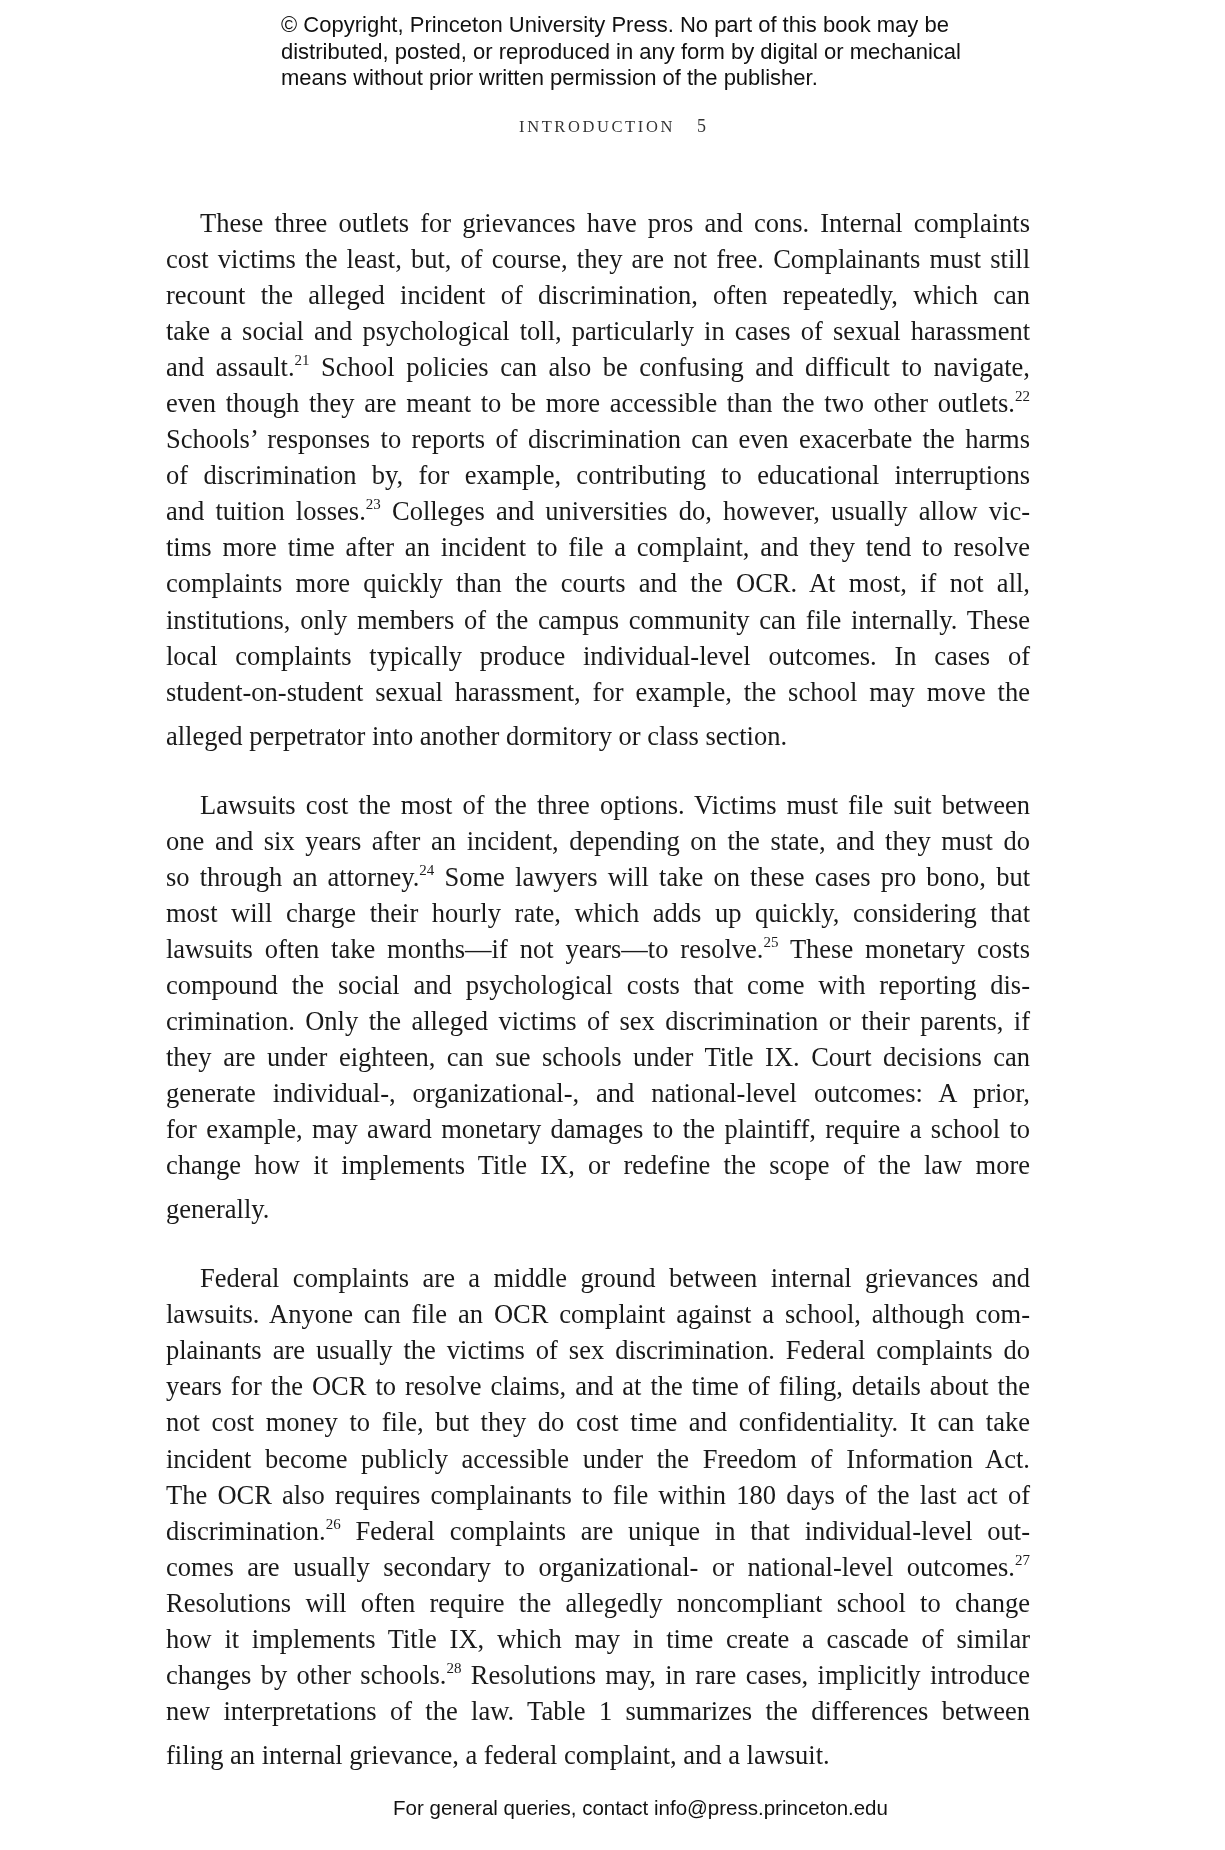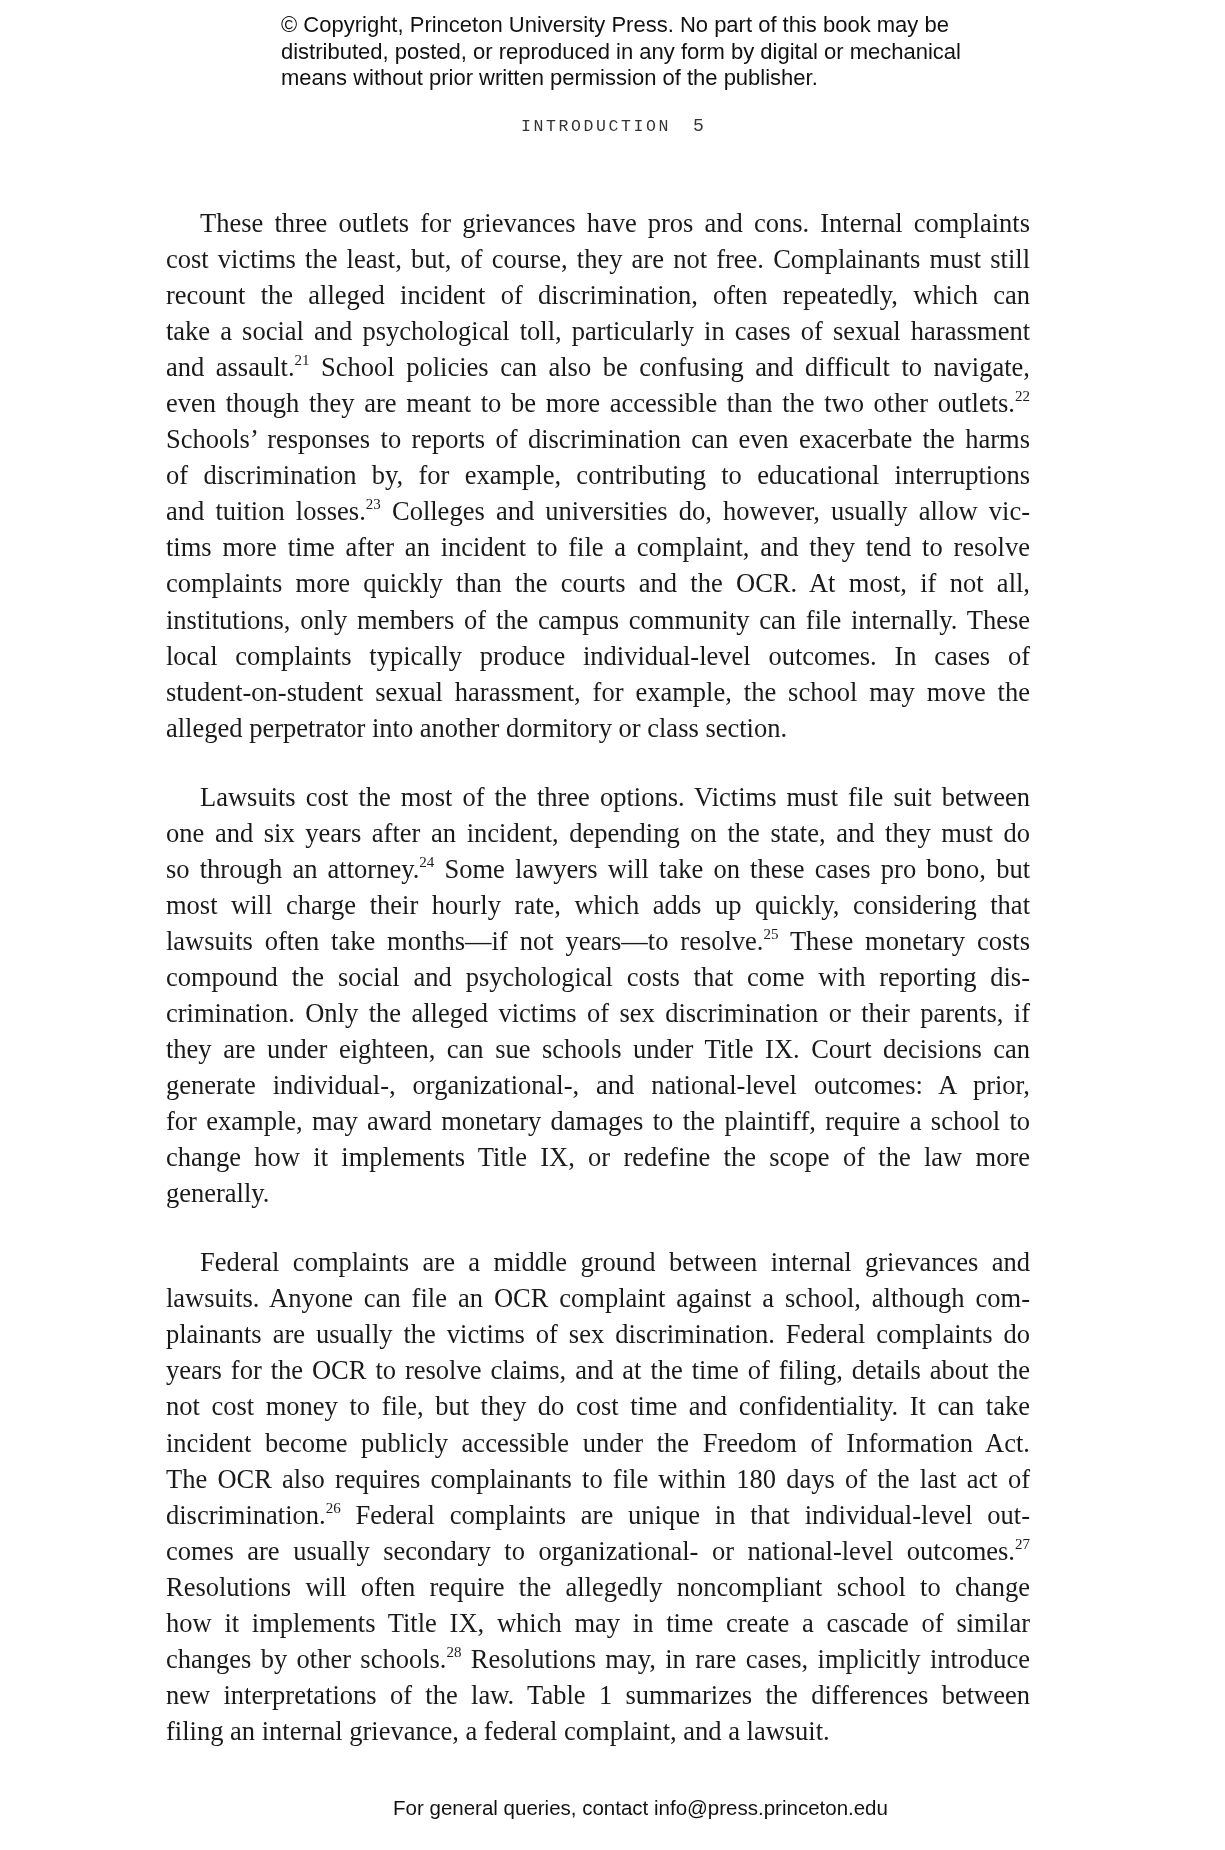--- a/index.html
+++ b/index.html
@@ -4,33 +4,33 @@
   <style>
     html, body { margin: 0; padding: 0; background: #ffffff; }
     body { width: 1225px; height: 1850px; position: relative; overflow: hidden; color: #1a1a1a; }
     .copyright {
       position: absolute; left: 265px; top: 12px; width: 720px;
       font-family: "Liberation Sans", sans-serif; font-size: 22px; line-height: 26.5px; color: #111; margin-left: 16px;
     }
     .copyright div { white-space: nowrap; }
     .running-head {
       position: absolute; left: 0; width: 1225px; top: 116px; text-align: center;
-      font-family: Liberation Mono, monospace; font-size: 16.5px; letter-spacing: 2.6px; color: #333;
+      font-family: Liberation Serif, serif; font-size: 16.5px; letter-spacing: 2.6px; color: #333;
     }
     .running-head .folio { margin-left: 22px; letter-spacing: 0; font-size: 18px; }
     .body-text {
       position: absolute; left: 166px; top: 172px; width: 864px;
       font-family: "Liberation Serif", serif; font-size: 26.5px; color: #1a1a1a;
     }
     .line {
       height: 36.05px; line-height: 36.05px; text-align: justify; text-align-last: justify;
       white-space: nowrap; overflow: visible;
     }
     .line.indent { padding-left: 34px; margin-top: 33px; }
-    .line.last { text-align-last: left; }
+    .line.last { text-align-last: left; margin-top: 8px; }
     .line span.txt { display: block; white-space: normal; text-align: justify; text-align-last: inherit; }
     sup { font-size: 15px; line-height: 0; vertical-align: 11px; }
     .footer {
       position: absolute; left: 0; width: 1225px; top: 1796px; text-align: center;
       font-family: "Liberation Sans", sans-serif; font-size: 20.5px; color: #111; padding-left: 28px;
     }
   </style>
 </head>
 <body>
 

